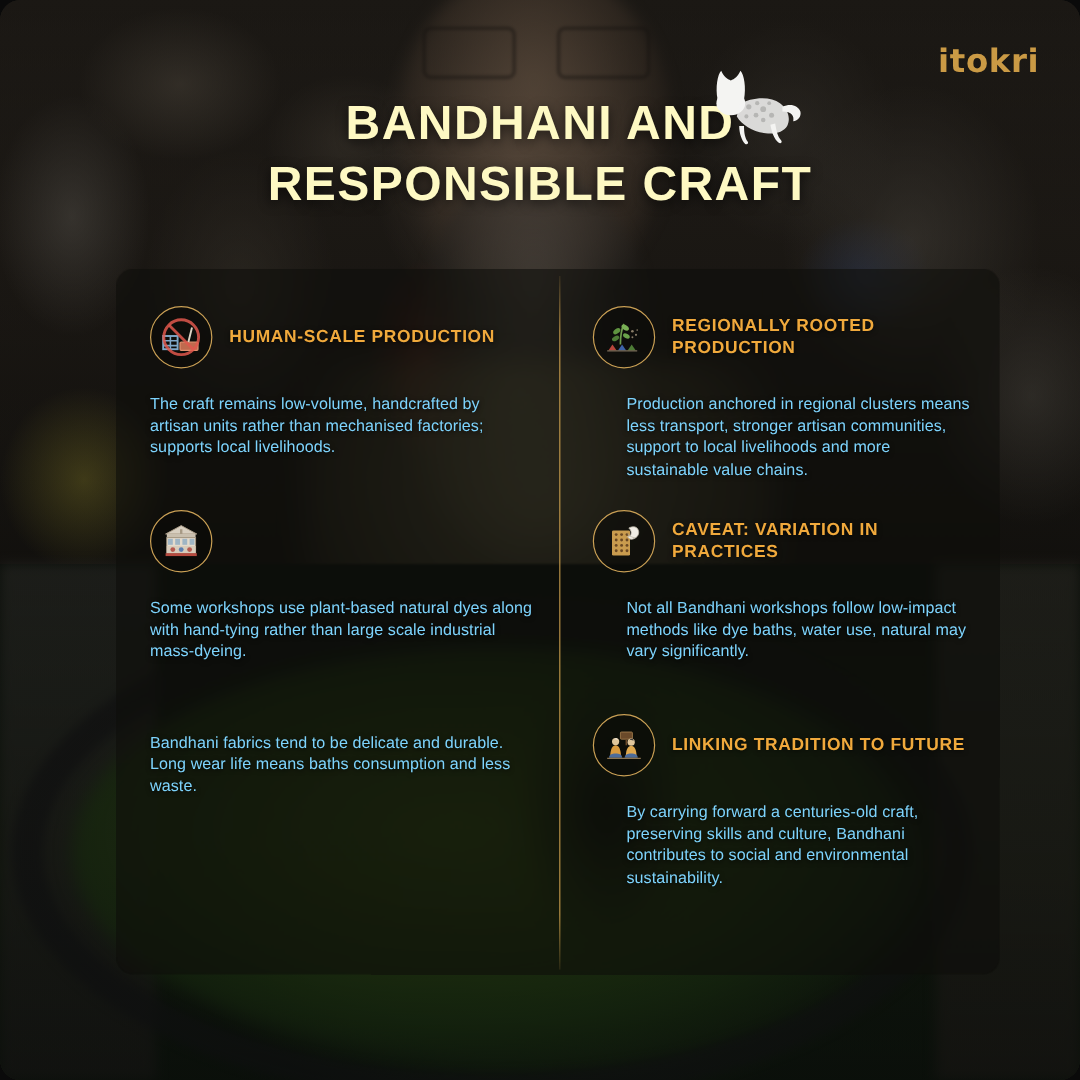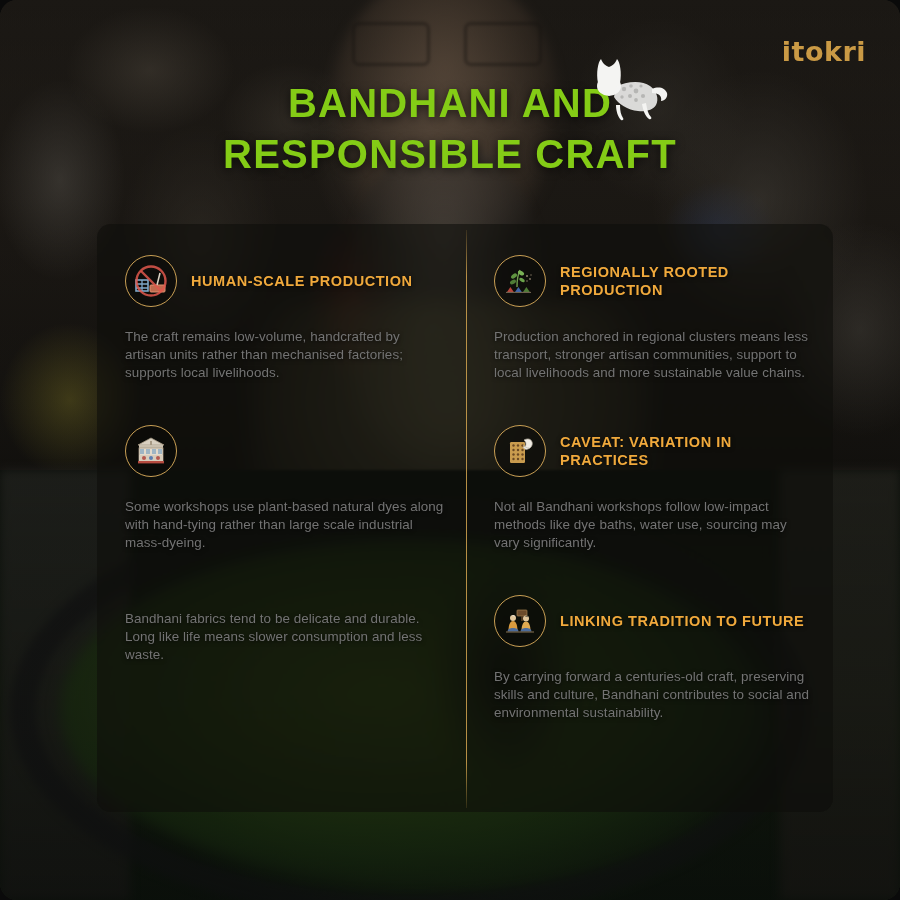--- a/index.html
+++ b/index.html
@@ -141,21 +141,21 @@
   .title-block {
     position: absolute;
     left: 0; top: 78px; width: 900px;
     text-align: center;
     z-index: 8;
   }
   .title-line {
     font-size: 40px;
     font-weight: 700;
     letter-spacing: 1.2px;
-    color: #84cc16;
+    color: #fef9c3;
     line-height: 1.28;
     text-shadow: 0 2px 10px rgba(0,0,0,.65);
     font-family: "Liberation Sans", sans-serif;
   }
 
   .cat-mark {
     position: absolute;
     left: 586px; top: 53px;
     width: 84px; height: 72px;
     z-index: 9;
@@ -224,26 +224,26 @@
     color: #f0a93c;
     text-transform: uppercase;
     text-shadow: 0 1px 4px rgba(0,0,0,.7);
     max-width: 255px;
   }
 
   .card-body {
     margin-top: 18px;
     font-size: 13.4px;
     line-height: 1.36;
-    color: #737373;
+    color: #7dd3fc;
     letter-spacing: .07px;
     text-shadow: 0 1px 4px rgba(0,0,0,.8);
     max-width: 322px;
   }
-  .card.col-right .card-body { max-width: 334px; }
+  .card.col-right .card-body { max-width: 334px; margin-left: 28px; }
 </style>
 </head>
 <body>
 
 <div id="poster">
 
   <div class="bg-photo">
     <div class="bg-upper"></div>
     <div class="bg-face"></div>
     <div class="bg-glasses">
@@ -378,25 +378,25 @@
               <circle cx="13.5" cy="28" r="1.2"></circle>
                 <circle cx="18" cy="28" r="1.2"></circle>
                 <circle cx="22.5" cy="28" r="1.2"></circle>
             </g>
             <path d="M24 9 c4 -2 7 -1 8 2 c1 3 -1 6 -4 7 c-2 1 -4 0 -5 -2 c2 0 3 -1 3 -3 c0 -2 -1 -3 -2 -4 z" fill="#f0ece4" stroke="#bdb6a8" stroke-width=".7"></path>
             <path d="M23 14 c2 2 4 3 6 3" stroke="#bdb6a8" stroke-width=".7" fill="none"></path>
           </svg>
         </span>
         <div class="card-title">CAVEAT: VARIATION IN PRACTICES</div>
       </div>
-      <div class="card-body">Not all Bandhani workshops follow low-impact methods like dye baths, water use, sourcing may vary significantly.</div>
+      <div class="card-body">Not all Bandhani workshops follow low-impact methods like dye baths, water use, natural may vary significantly.</div>
     </div>
 
     <div class="card col-left">
-      <div class="card-body">Bandhani fabrics tend to be delicate and durable. Long like life means slower consumption and less waste.</div>
+      <div class="card-body">Bandhani fabrics tend to be delicate and durable. Long wear life means baths consumption and less waste.</div>
     </div>
 
     <div class="card col-right">
       <div class="card-head">
         <span class="icon-circle">
           <svg width="40" height="40" viewBox="0 0 40 40">
             <rect x="17" y="9" width="10" height="6" rx=".8" fill="#6b4a2a" stroke="#a5804f" stroke-width=".7"></rect>
             <line x1="22" y1="15" x2="22" y2="20" stroke="#6b4a2a" stroke-width="1.4"></line>
             <circle cx="13" cy="17" r="3" fill="#e0c69b"></circle>
             <path d="M11.4 15.3 c1.6 -1.6 3.2 -1.6 3.6 .4 c-1.4 -.9 -2.6 -.6 -3.6 -.4 z" fill="#efe9e0"></path>

